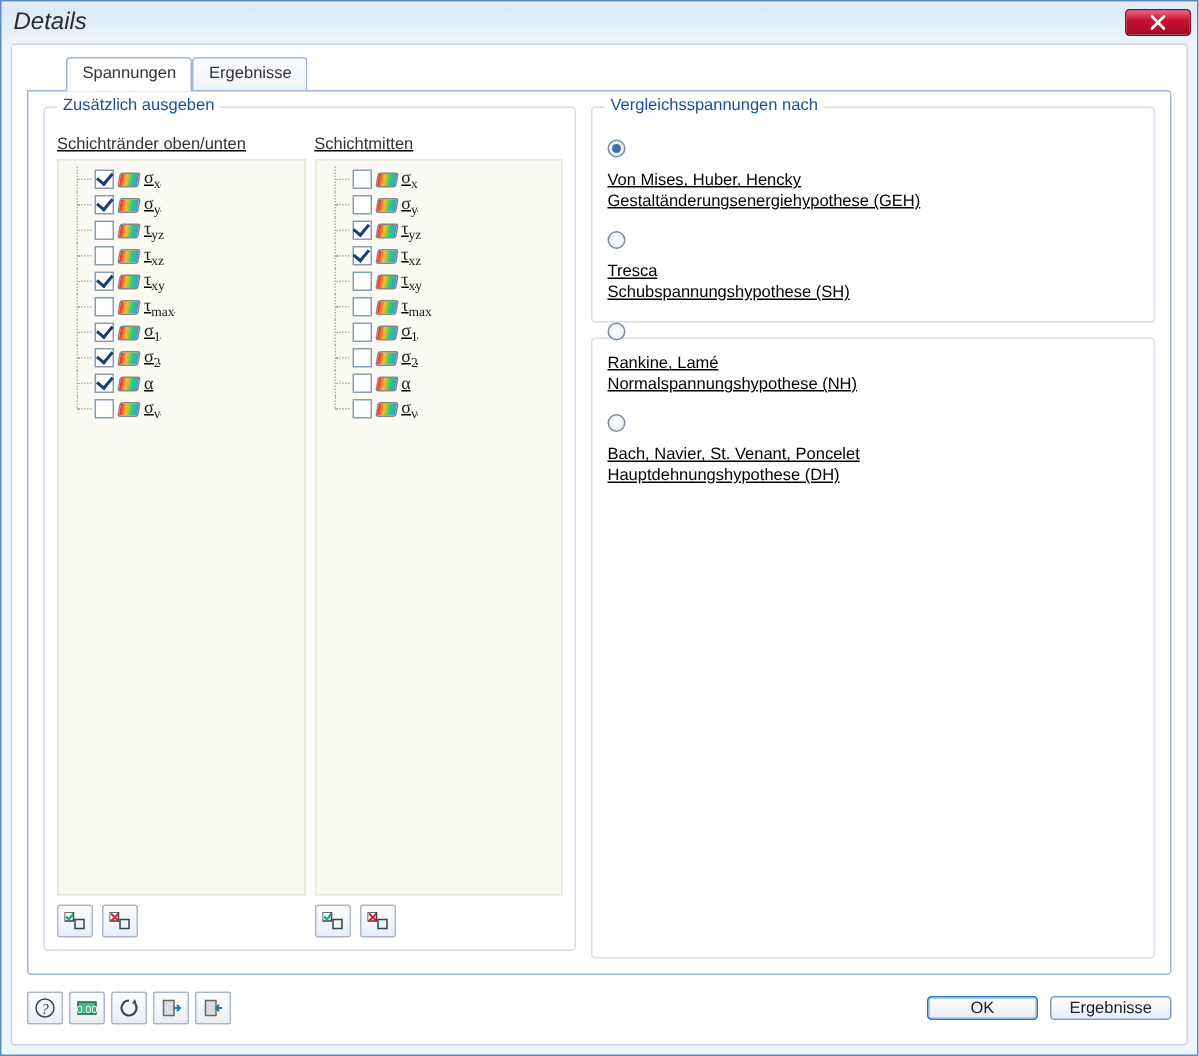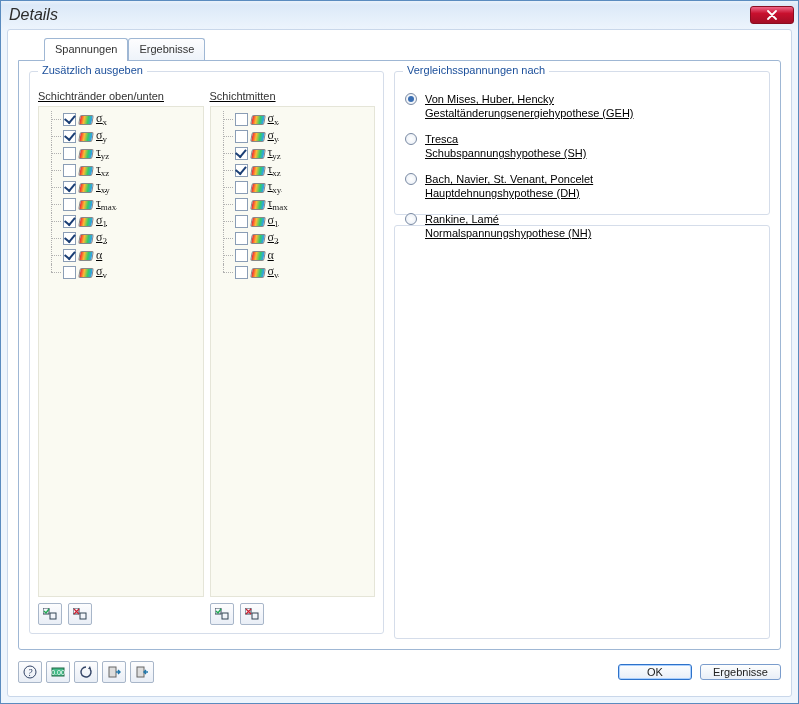--- a/index.html
+++ b/index.html
@@ -188,20 +188,21 @@
     background: linear-gradient(#fdfdfe, #e9eef6);
     display: flex; align-items:center; justify-content:center;
     cursor: pointer;
   }
   .radio-row {
     display: flex;
     align-items: flex-start;
     gap: 8px;
     padding: 4px 2px 8px 2px;
     cursor: pointer;
+    flex-direction: column;
   }
   .radio {
     width: 12px; height: 12px;
     border: 1px solid #7a8aa3;
     border-radius: 50%;
     background: radial-gradient(#fff,#e6ecf4);
     flex-shrink: 0;
     margin-top: 1px;
     position: relative;
   }
@@ -412,25 +413,25 @@
               <div class="radio-row">
                 <span class="radio sel"></span>
                 <span class="radio-text">Von Mises, Huber, Hencky<br>Gestaltänderungsenergiehypothese (GEH)</span>
               </div>
               <div class="radio-row">
                 <span class="radio"></span>
                 <span class="radio-text">Tresca<br>Schubspannungshypothese (SH)</span>
               </div>
               <div class="radio-row">
                 <span class="radio"></span>
-                <span class="radio-text">Bach, Navier, St. Venant, Poncelet<br>Hauptdehnungshypothese (DH)</span>
+                <span class="radio-text">Rankine, Lamé<br>Normalspannungshypothese (NH)</span>
               </div>
               <div class="radio-row">
                 <span class="radio"></span>
-                <span class="radio-text">Rankine, Lamé<br>Normalspannungshypothese (NH)</span>
+                <span class="radio-text">Bach, Navier, St. Venant, Poncelet<br>Hauptdehnungshypothese (DH)</span>
               </div>
             </div>
         </div>
         <div class="right-group spacer"></div>
       </div>
 
     </div>
 
     <div class="bottom-bar">
       <div class="bottom-left">

